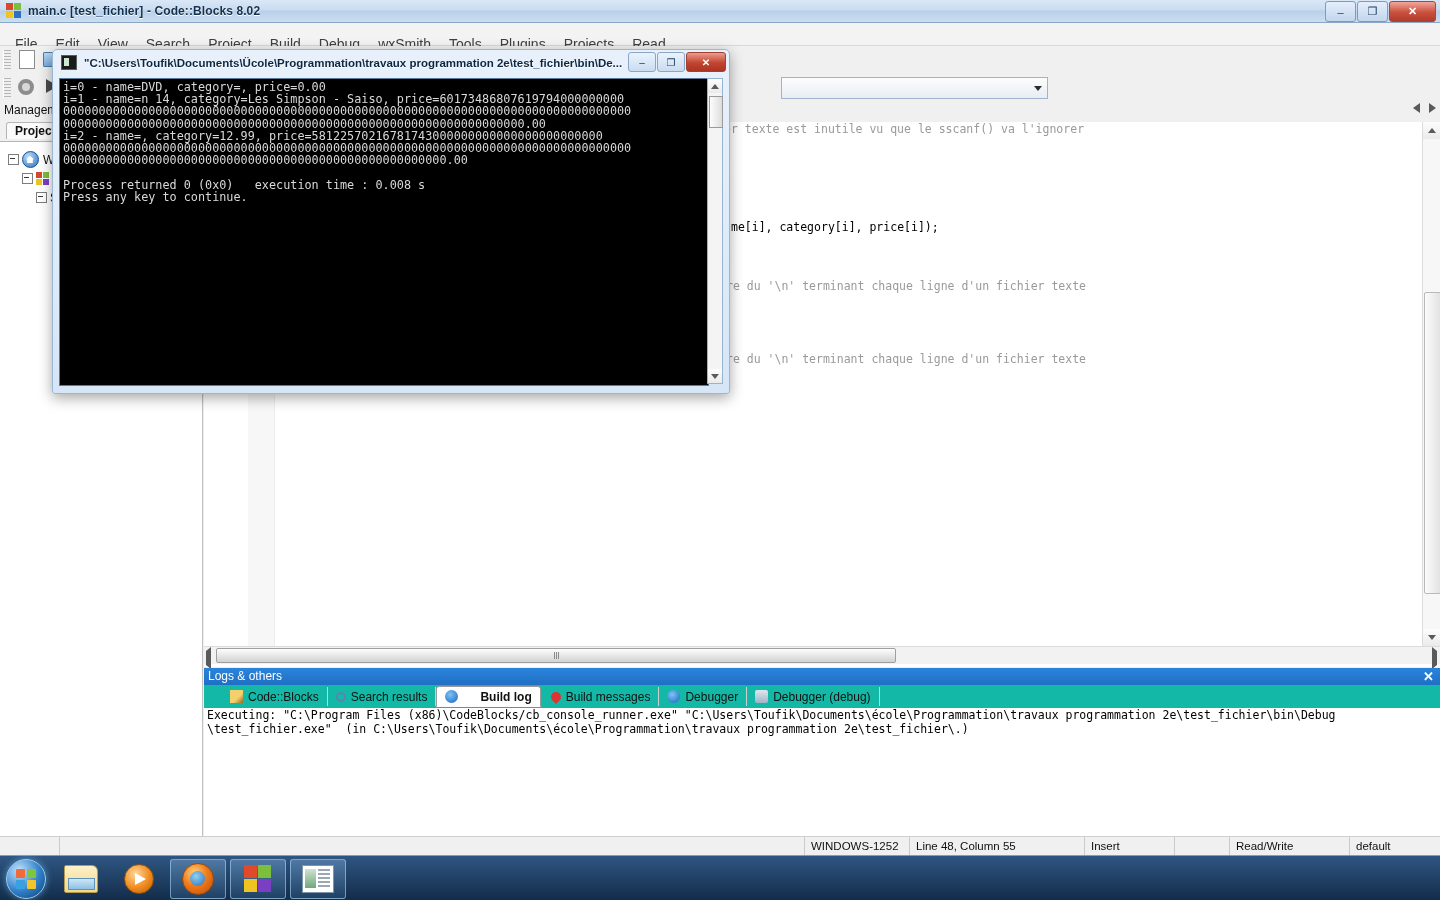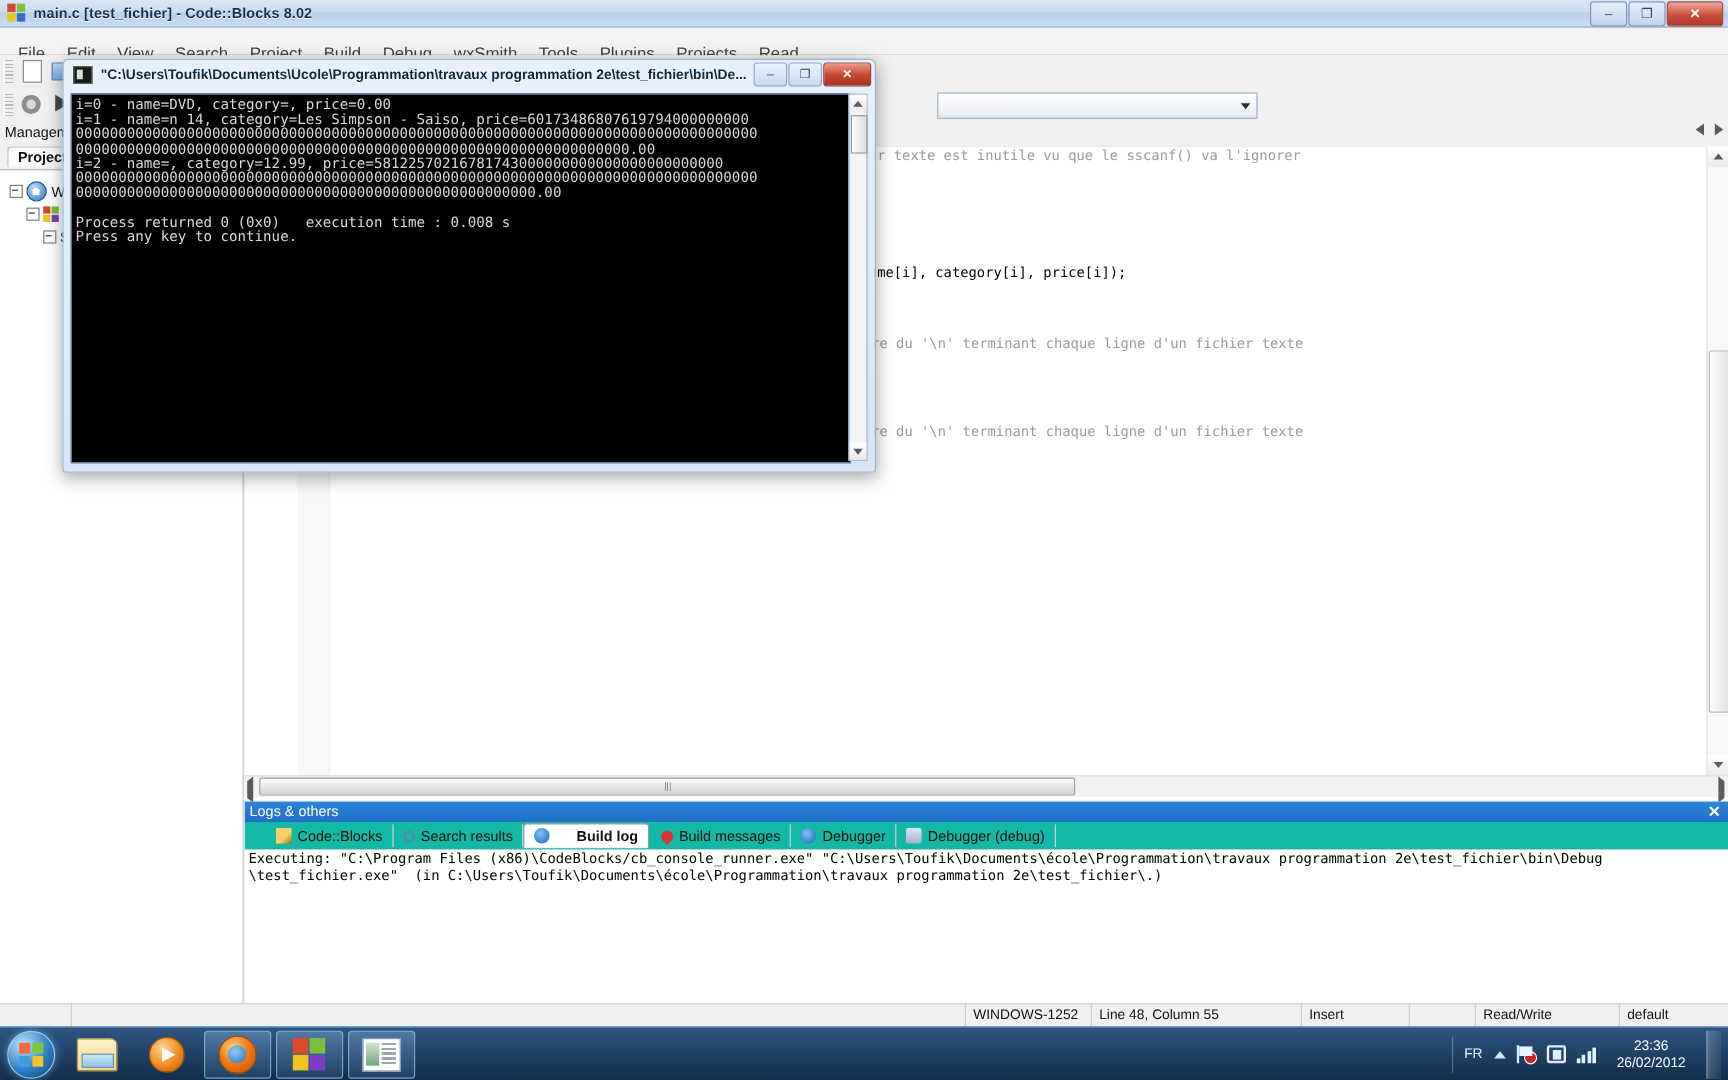--- a/index.html
+++ b/index.html
@@ -580,33 +580,13 @@
         <i class="a"></i>
         <i class="b"></i>
         <i class="c"></i>
         <i class="d"></i>
       </span>
     </div>
   <div class="tbitem framed">
       <span class="winico"></span>
     </div>
 
-  <div class="tray">
-    <span class="tray-sep"></span>
-    <span>FR</span>
-    <span class="tri-up"></span>
-    <span class="flagico">
-        <span class="flagbadge"></span>
-      </span>
-    <span class="plugico"></span>
-    <span class="bars">
-      <i style="height:4px"></i>
-        <i style="height:7px"></i>
-        <i style="height:10px"></i>
-        <i style="height:13px"></i>
-    </span>
-    <span class="clock">
-      <span style="display:block">23:36</span>
-      <span style="display:block">26/02/2012</span>
-    </span>
-    <span class="showdesk"></span>
-  </div>
 </div>
 
 </body></html>

